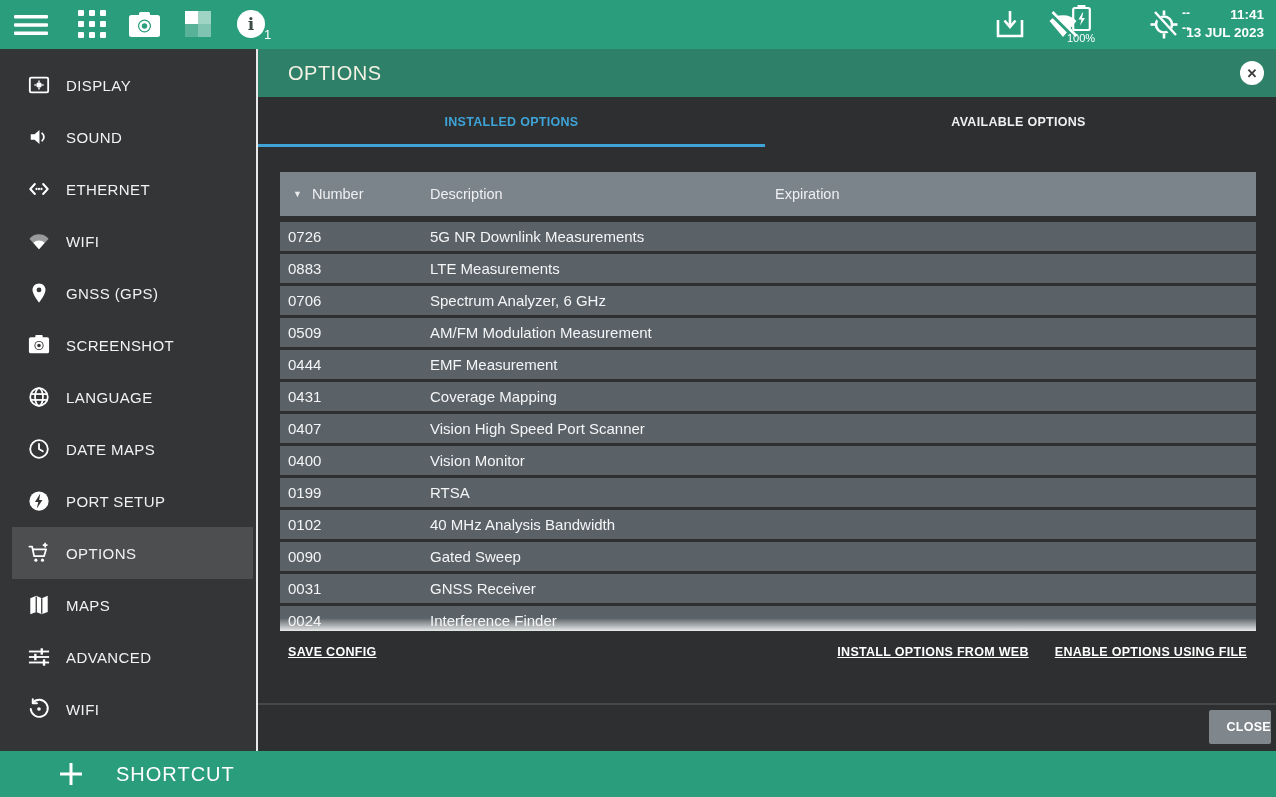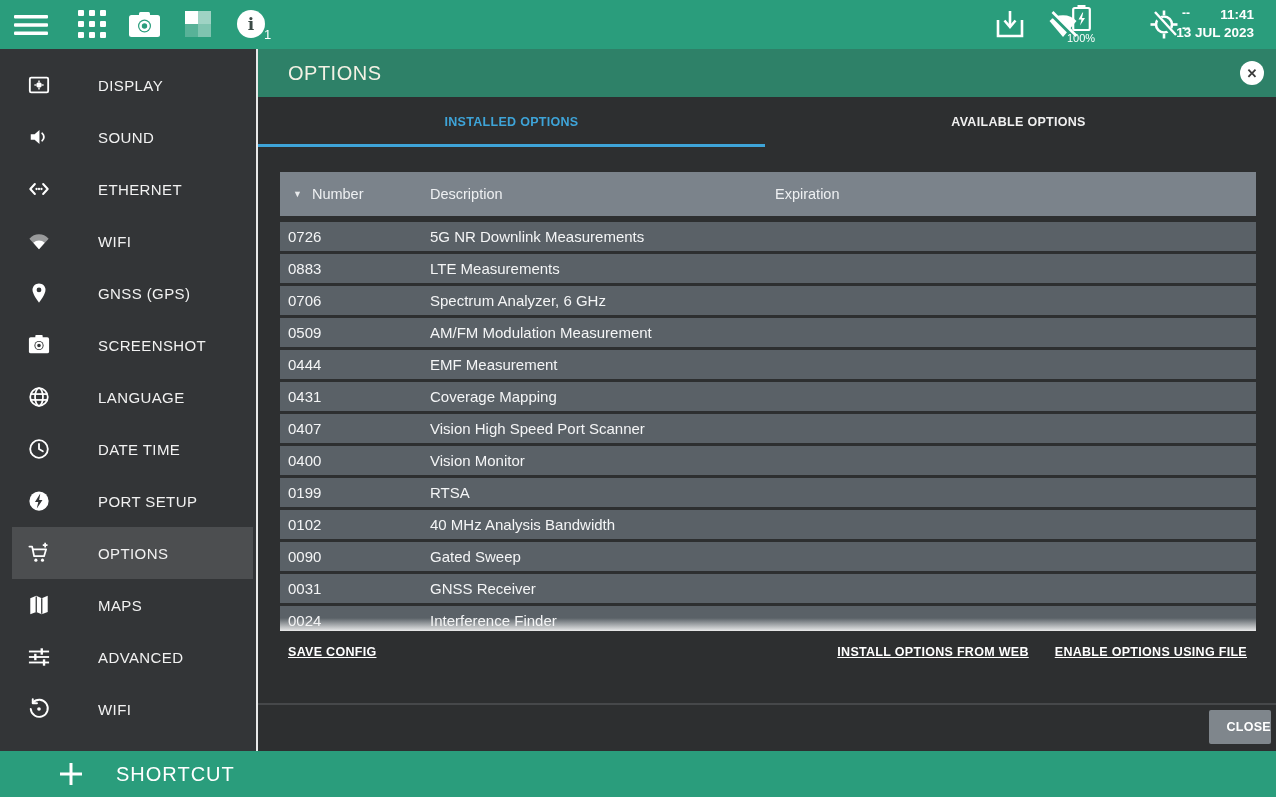--- a/index.html
+++ b/index.html
@@ -11,25 +11,25 @@
     color:#fff;
   }
   
   .status-bar { position:absolute; top:0; left:0; width:1276px; height:49px; background:#2a9d7c; z-index:5; }
   .sb-icon { position:absolute; display:flex; align-items:center; justify-content:center; }
   .info-circle { width:28px; height:28px; border-radius:50%; background:#fff; color:#3c4a46; font-weight:bold; font-size:17px; font-family:"DejaVu Serif", serif; }
   .info-badge { position:absolute; left:264px; top:27px; font-size:13px; color:#fff; }
   .battery-wrap { position:absolute; left:1064px; top:5px; width:34px; text-align:center; }
   .battery-pct { font-size:11px; color:#fff; margin-top:1px; }
   .gnss-coords { position:absolute; left:1182px; top:6px; font-size:12px; font-weight:bold; line-height:15px; color:#fff; }
-  .clock { position:absolute; right:22px; top:6px; text-align:right; font-size:13.5px; font-weight:bold; line-height:18px; color:#fff; }
+  .clock { position:absolute; right:12px; top:6px; text-align:right; font-size:13.5px; font-weight:bold; line-height:18px; color:#fff; }
   
   .sidebar { position:absolute; top:49px; left:0; width:256px; height:702px; background:#333537; padding-top:10px; z-index:2; }
   .v-divider { position:absolute; top:49px; left:256px; width:2px; height:702px; background:#e9e9e9; z-index:4; }
-  .side-item { height:52px; margin:0 3px 0 12px; display:flex; align-items:center; cursor:pointer;gap:32px; }
+  .side-item { height:52px; margin:0 3px 0 12px; display:flex; align-items:center; cursor:pointer; }
   .side-item.selected { background:#4c4e50; }
   .side-item .s-icon { width:22px; height:22px; margin-left:16px; flex:0 0 22px; display:flex; }
   .side-item .s-label { margin-left:16px; font-size:15px; letter-spacing:0.4px; color:#f2f2f2; }
   
   .panel { position:absolute; top:49px; left:258px; width:1018px; height:702px; background:#2d2f30; }
   .panel-header { position:absolute; top:0; left:0; right:0; height:48px; background:#2e8168; }
   .panel-title { position:absolute; left:30px; top:0; line-height:48px; font-size:20px; letter-spacing:0.5px; color:#f3f1e4; }
   .panel-close { position:absolute; right:12px; top:12px; width:24px; height:24px; border-radius:50%; background:#fff; color:#3a3a3a; font-size:13px; font-weight:bold; display:flex; align-items:center; justify-content:center; cursor:pointer; }
   .tab-bar { position:absolute; top:48px; left:0; right:4px; height:50px; display:flex; }
   .tab { flex:1; position:relative; display:flex; align-items:center; justify-content:center; font-size:12.5px; font-weight:bold; letter-spacing:0.3px; color:#f0f0f0; cursor:pointer; }
@@ -229,21 +229,21 @@
     <span class="s-label">LANGUAGE</span>
   </div>
 
   <div class="side-item">
     <span class="s-icon">
         <svg width="22" height="22" viewBox="0 0 24 24">
           <circle cx="12" cy="12" r="9.6" fill="none" stroke="#fff" stroke-width="2"></circle>
           <path d="M12 6.5 V12 l4.2 2.4" fill="none" stroke="#fff" stroke-width="2" stroke-linecap="round"></path>
         </svg>
       </span>
-    <span class="s-label">DATE TIME</span>
+    <span class="s-label">DATE MAPS</span>
   </div>
 
   <div class="side-item">
     <span class="s-icon">
         <svg width="22" height="22" viewBox="0 0 24 24">
           <circle cx="12" cy="12" r="10.5" fill="#fff"></circle>
           <path d="M13.4 3.8 L7.6 13 h3.6 l-1.6 7.2 L15.8 11 h-3.6 l1.2 -7.2 z" fill="#333537"></path>
         </svg>
       </span>
     <span class="s-label">PORT SETUP</span>

